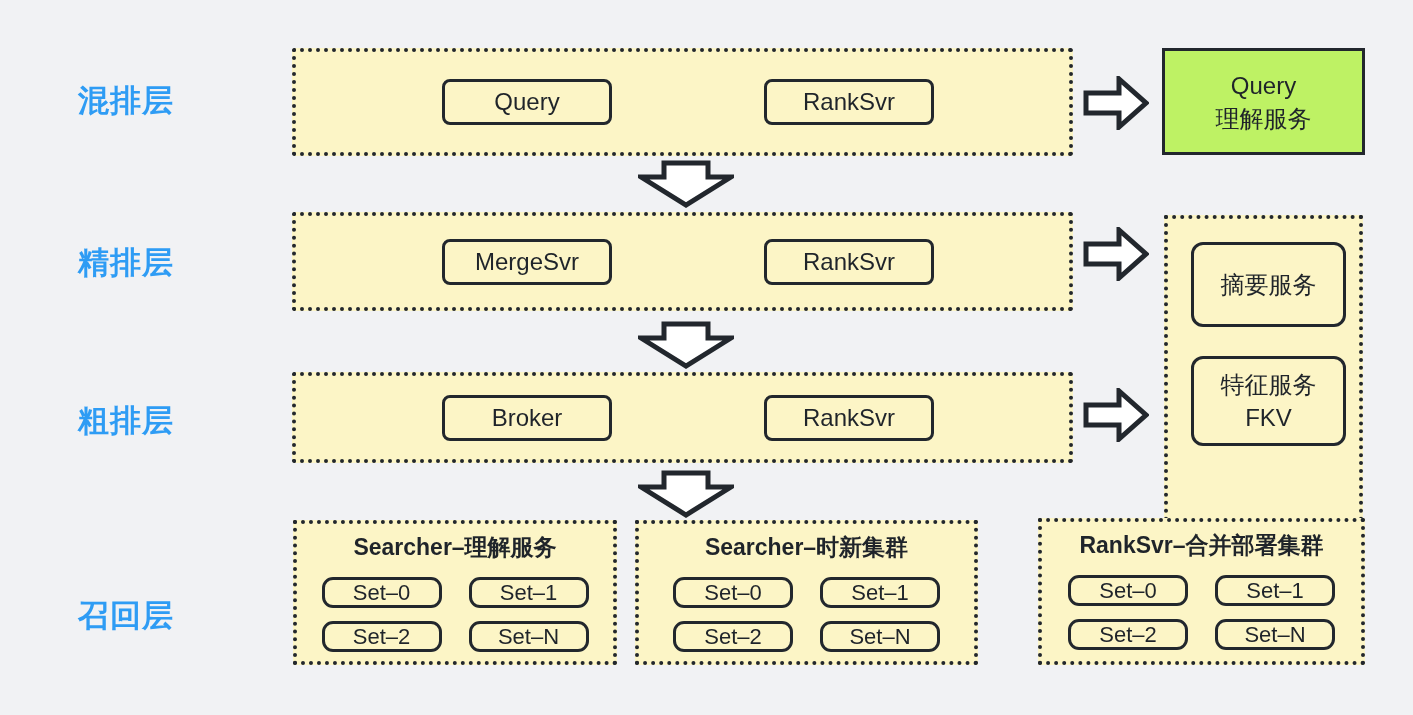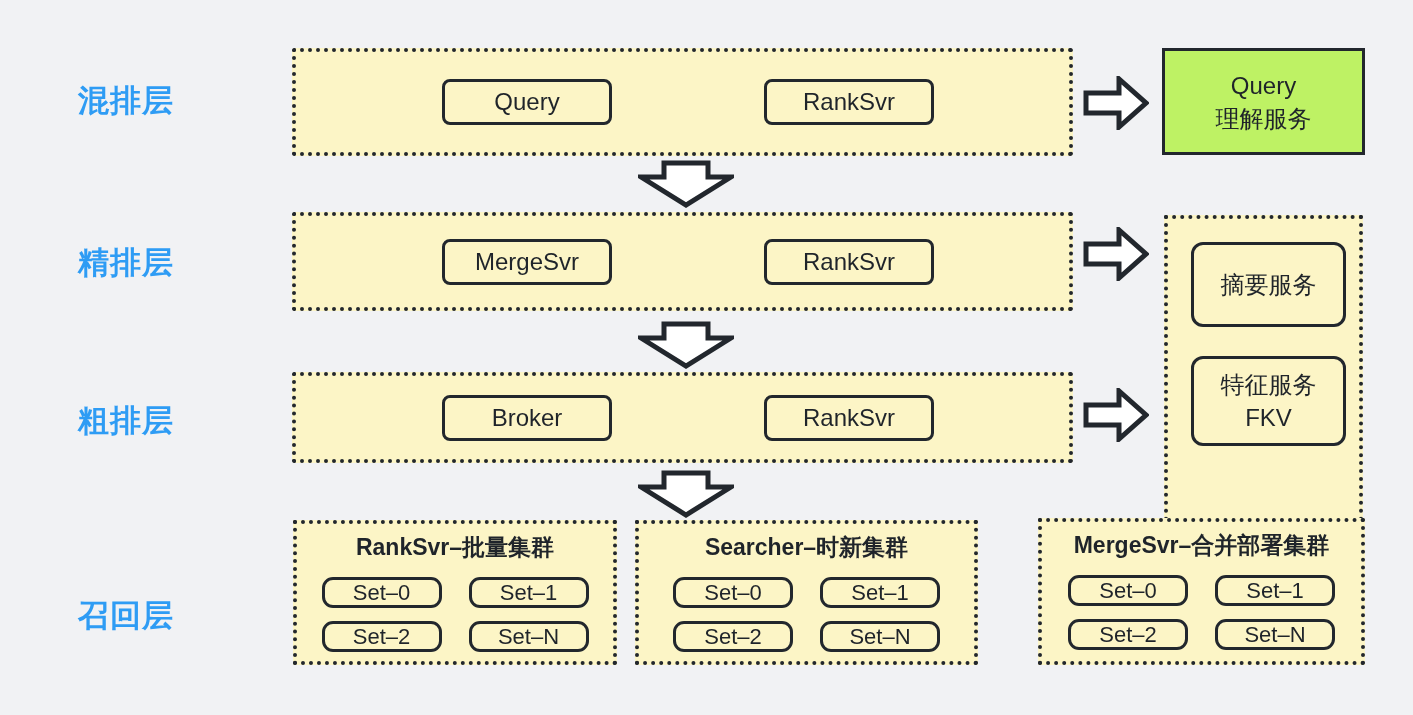--- a/index.html
+++ b/index.html
@@ -174,41 +174,41 @@
     <div class="side-box side-box-summary">
       <span>摘要服务</span>
     </div>
     <div class="side-box side-box-feature">
       <span>特征服务</span>
       <span>FKV</span>
     </div>
   </div>
 
   <div class="cluster" style="left:293px;width:324px">
-    <div class="cluster-title">RankSvr–批量集群</div>
+    <div class="cluster-title">Searcher–理解服务</div>
     <div class="set-grid">
       <div class="set-box">Set–0</div>
       <div class="set-box">Set–1</div>
       <div class="set-box">Set–2</div>
       <div class="set-box">Set–N</div>
     </div>
   </div>
 
   <div class="cluster" style="left:635px;width:343px">
     <div class="cluster-title">Searcher–时新集群</div>
     <div class="set-grid">
       <div class="set-box">Set–0</div>
       <div class="set-box">Set–1</div>
       <div class="set-box">Set–2</div>
       <div class="set-box">Set–N</div>
     </div>
   </div>
 
   <div class="cluster" style="left:1038px;top:518px;width:327px;height:147px">
-    <div class="cluster-title">MergeSvr–合并部署集群</div>
+    <div class="cluster-title">RankSvr–合并部署集群</div>
     <div class="set-grid">
       <div class="set-box">Set–0</div>
       <div class="set-box">Set–1</div>
       <div class="set-box">Set–2</div>
       <div class="set-box">Set–N</div>
     </div>
   </div>
 
 </div>
 

